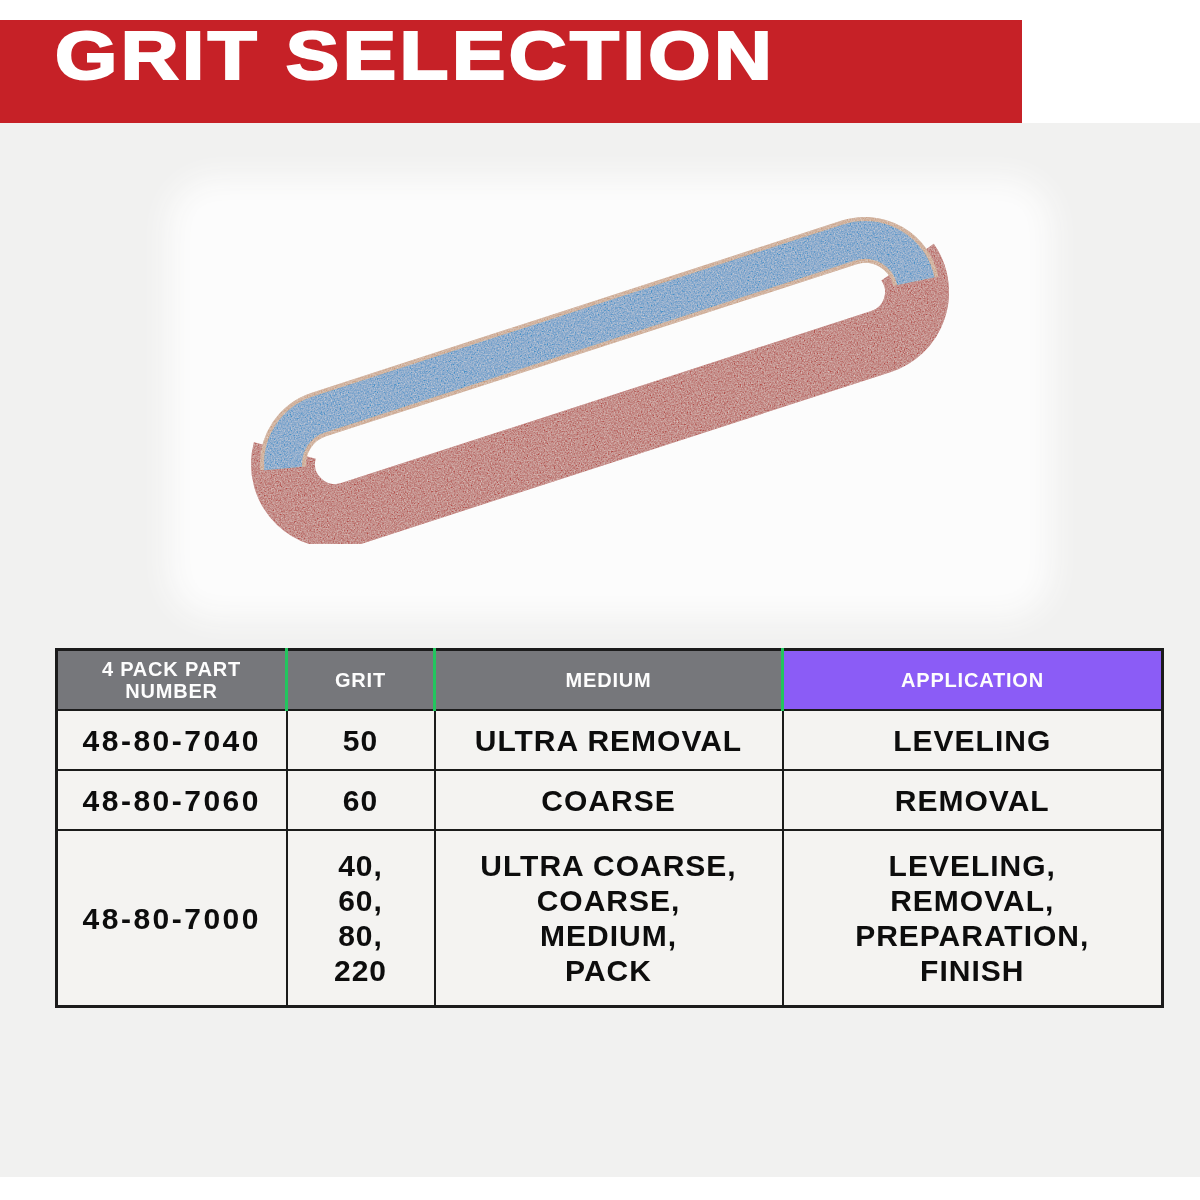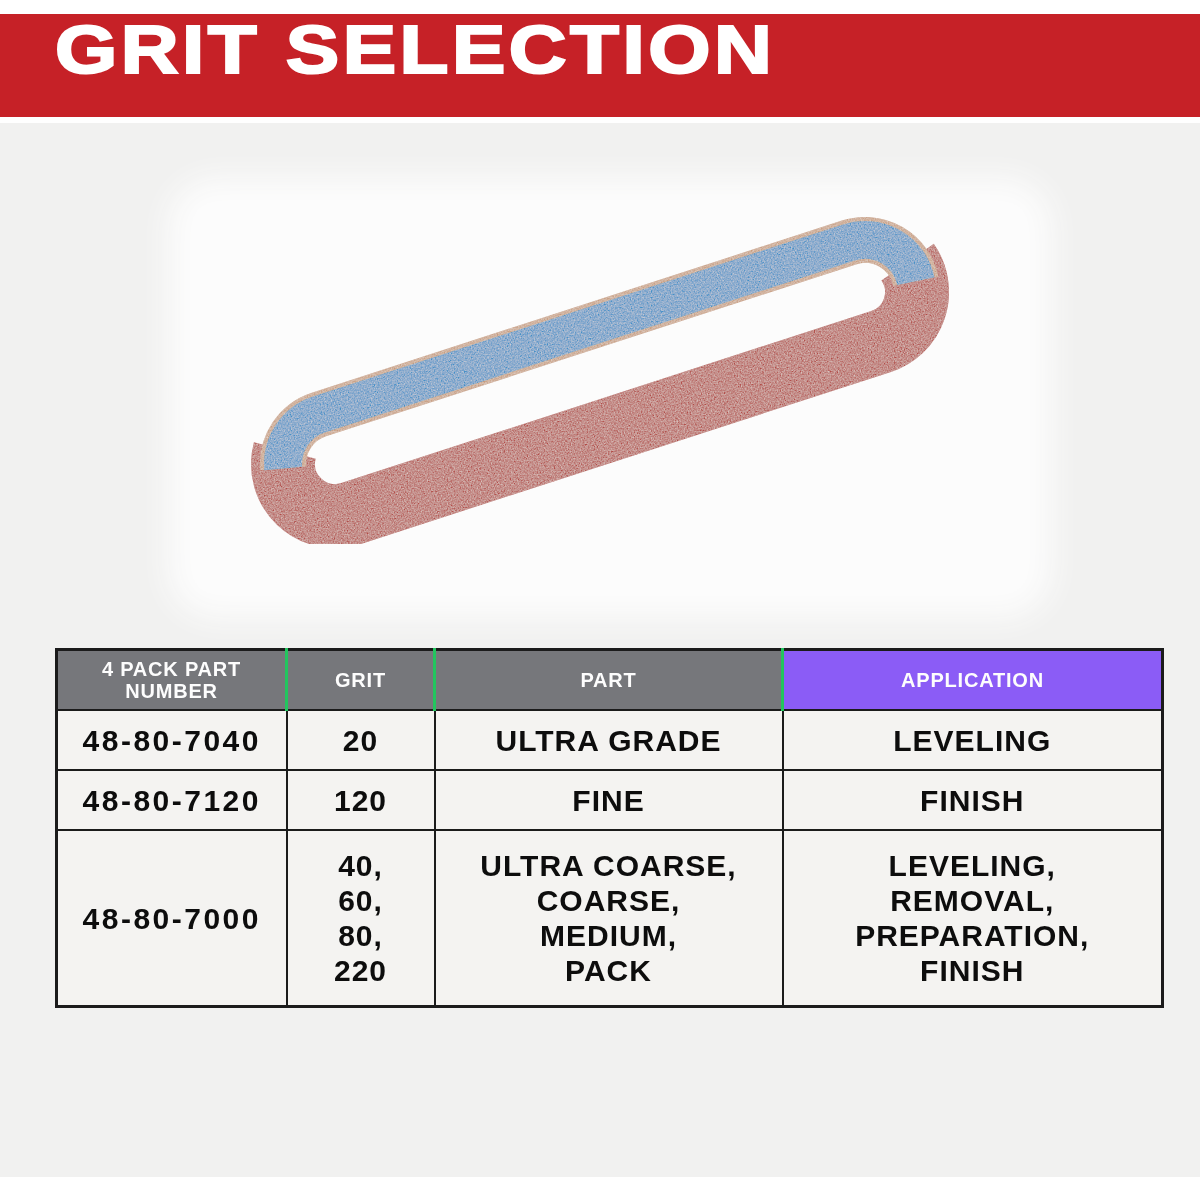--- a/index.html
+++ b/index.html
@@ -5,21 +5,21 @@
   html,body{margin:0;padding:0;}
   body{
     width:1200px;height:1200px;position:relative;background:#ffffff;
     font-family:"Liberation Sans",sans-serif;overflow:hidden;
   }
   .gray-band{
     position:absolute;left:0;top:123px;width:1200px;height:1054px;
     background:#f1f1f0;
   }
   .banner{
-    position:absolute;left:0;top:14px;width:1200px;height:103px;
+    position:absolute;left:0;top:20px;width:1022px;height:103px;
     display:flex;align-items:center;background:#c62127;
   }
   .banner-title{
     margin-left:55px;color:#ffffff;font-weight:bold;font-size:69px;
     letter-spacing:3px;white-space:nowrap;
     transform:scaleX(1.16) translateY(-16px);transform-origin:left center;
     -webkit-text-stroke:2.2px #ffffff;
   }
   .photo-backdrop{
     position:absolute;left:192px;top:202px;width:836px;height:392px;
@@ -84,36 +84,36 @@
     <col style="width:230px">
     <col style="width:148px">
     <col style="width:348px">
     <col style="width:380px">
   </colgroup>
   <thead>
     <tr>
       <th style="background: rgb(118, 119, 123);">4 PACK PART
 NUMBER</th>
       <th style="background: rgb(118, 119, 123);">GRIT</th>
-      <th style="background: rgb(118, 119, 123);">PART</th>
+      <th style="background: rgb(118, 119, 123);">MEDIUM</th>
       <th style="background: #8b5cf6;">APPLICATION</th>
     </tr>
   </thead>
   <tbody>
     <tr>
       <td class="part">48-80-7040</td>
-      <td>20</td>
-      <td>ULTRA GRADE</td>
+      <td>50</td>
+      <td>ULTRA REMOVAL</td>
       <td>LEVELING</td>
     </tr>
     <tr>
-      <td class="part">48-80-7120</td>
-      <td>120</td>
-      <td>FINE</td>
-      <td>FINISH</td>
+      <td class="part">48-80-7060</td>
+      <td>60</td>
+      <td>COARSE</td>
+      <td>REMOVAL</td>
     </tr>
     <tr class="tall">
       <td class="part">48-80-7000</td>
       <td>40,
 60,
 80,
 220</td>
       <td>ULTRA COARSE,
 COARSE,
 MEDIUM,

